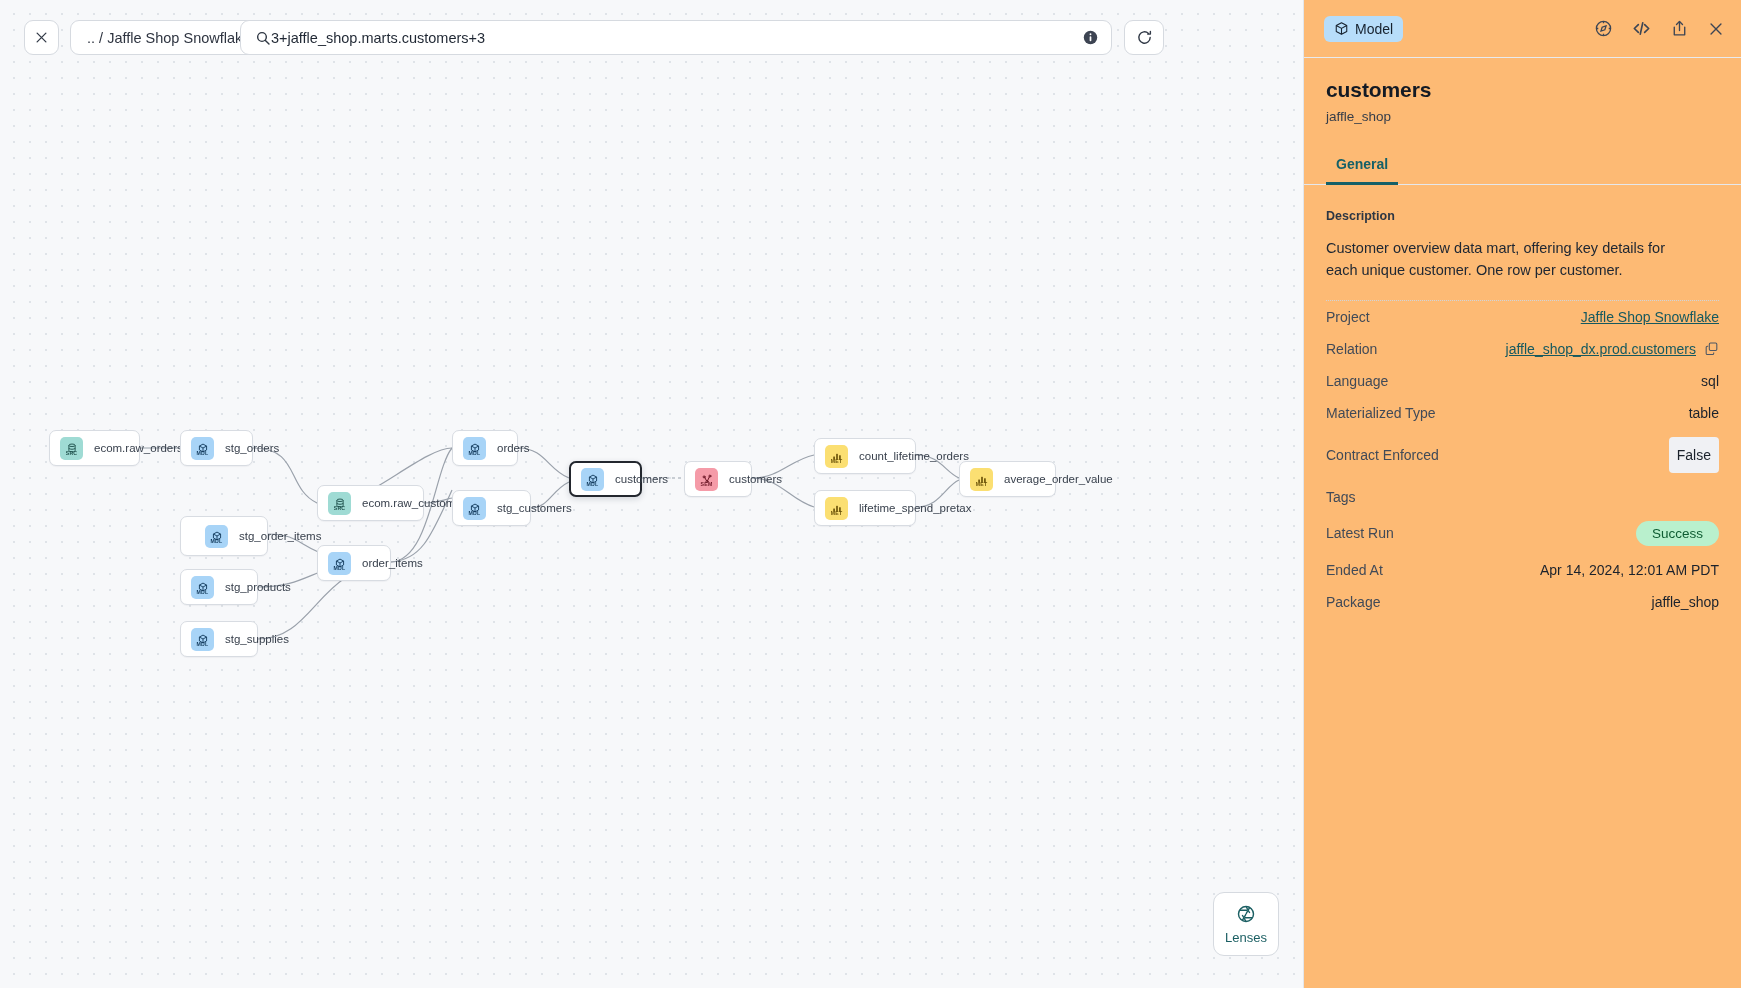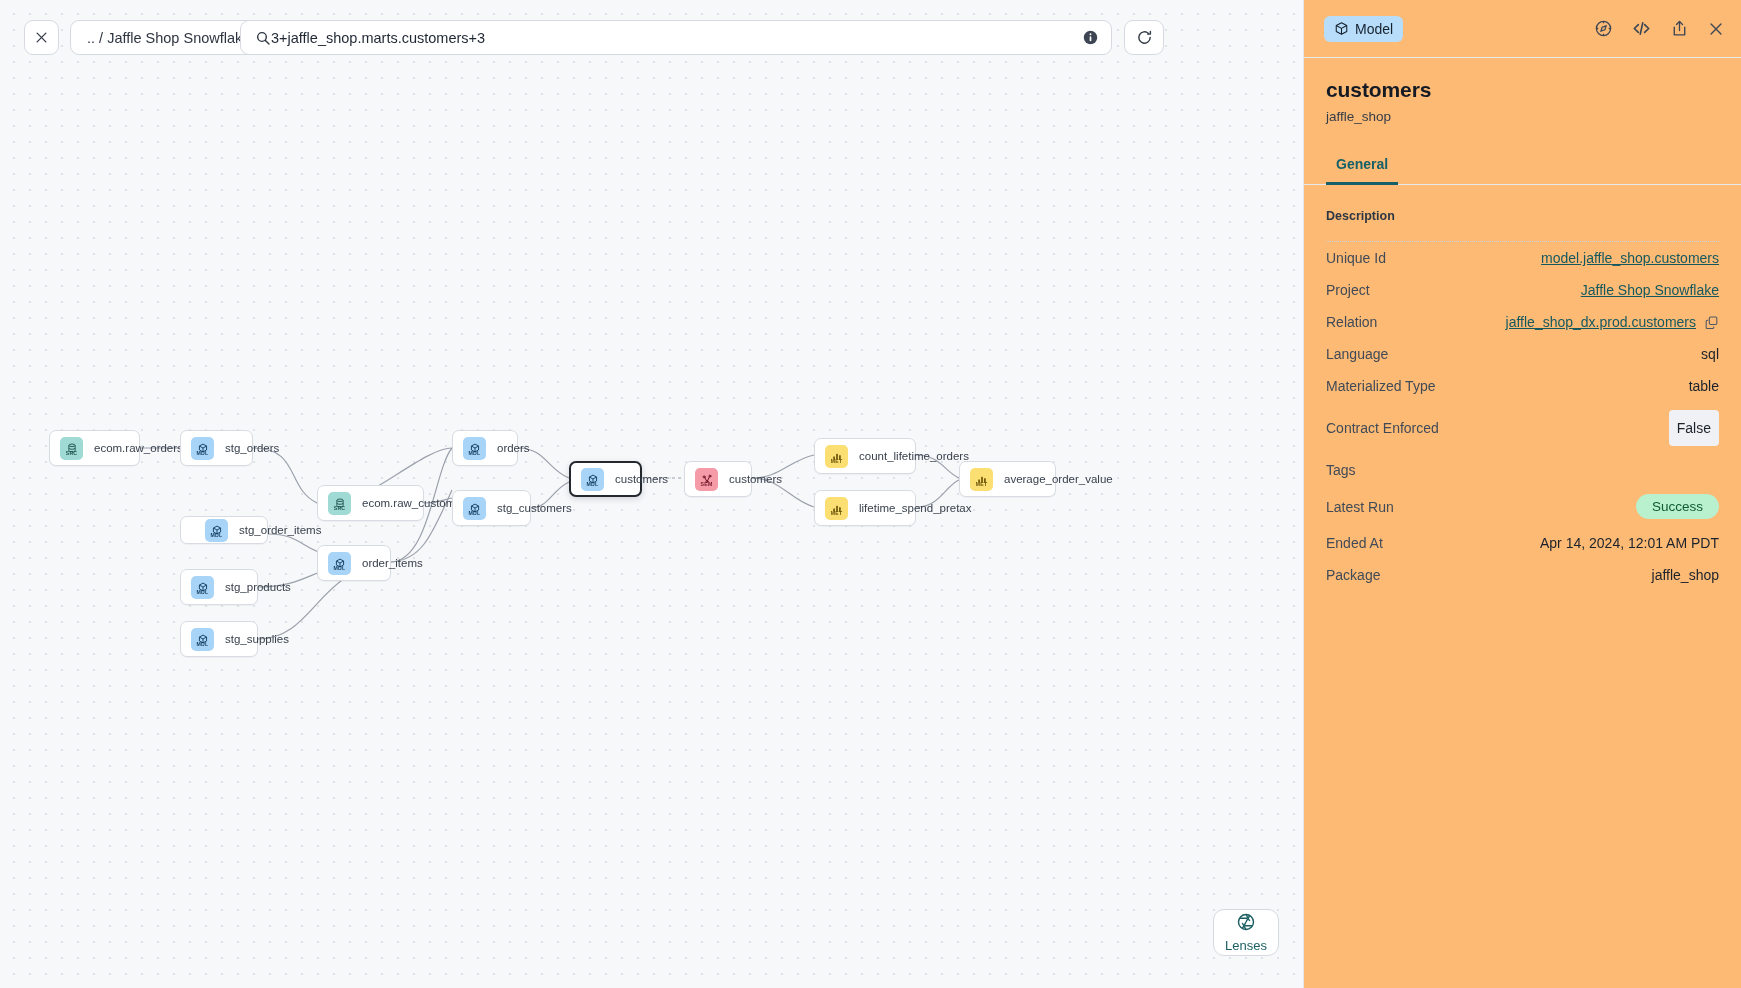--- a/index.html
+++ b/index.html
@@ -87,21 +87,21 @@
   .badge.sem { background: #f59ba8; color: #6d1726; }
   .badge.met { background: #fbdf72; color: #6a5208; }
   .node-label {
     font-size: 11.5px; color: #39414d;
     margin-left: 11px; white-space: nowrap;
   }
 
   
   #lenses-btn {
     position: absolute; right: 24px; bottom: 32px;
-    width: 66px; height: 47px;
+    width: 66px; height: 64px;
     background: #ffffff; border: 1px solid #d6dae0; border-radius: 11px;
     display: flex; flex-direction: column; align-items: center; justify-content: center;
     gap: 6px; cursor: pointer;
   }
   #lenses-btn .ltxt { font-size: 13px; color: #1b5f63; font-weight: 400; }
 
   
   #panel {
     flex: 1 1 auto; height: 988px;
     background: #fdba74;
@@ -214,21 +214,21 @@
         <div class="node" style="left: 180px; top: 430px; width: 73px; height: 36px;">
           <div class="badge mdl">
             <span class="bico"><svg viewBox="0 0 24 24" width="10" height="10" fill="none" stroke="currentColor" stroke-width="2.2" stroke-linejoin="round">
                 <path d="M12 2.6 L20.6 7.3 L20.6 16.7 L12 21.4 L3.4 16.7 L3.4 7.3 Z"></path>
                 <path d="M3.4 7.3 L12 12 L20.6 7.3 M12 12 L12 21.4"></path>
               </svg></span>
             <span class="btxt">MDL</span>
           </div>
           <div class="node-label">stg_orders</div>
         </div>
-        <div class="node" style="left: 180px; top: 516px; width: 88px; height: 28px; padding-left: 24px;">
+        <div class="node" style="left: 180px; top: 516px; width: 88px; height: 40px; padding-left: 24px;">
           <div class="badge mdl">
             <span class="bico"><svg viewBox="0 0 24 24" width="10" height="10" fill="none" stroke="currentColor" stroke-width="2.2" stroke-linejoin="round">
                 <path d="M12 2.6 L20.6 7.3 L20.6 16.7 L12 21.4 L3.4 16.7 L3.4 7.3 Z"></path>
                 <path d="M3.4 7.3 L12 12 L20.6 7.3 M12 12 L12 21.4"></path>
               </svg></span>
             <span class="btxt">MDL</span>
           </div>
           <div class="node-label">stg_order_items</div>
         </div>
         <div class="node" style="left: 180px; top: 569px; width: 78px; height: 36px;">
@@ -437,28 +437,23 @@
       <div id="node-title">customers</div>
       <div id="node-sub">jaffle_shop</div>
     </div>
 
     <div id="tabs">
       <div class="tab active">General</div>
     </div>
 
     <div id="panel-body">
       <div class="sec-label">Description</div>
+      <div id="desc-text">Customer overview data mart, offering key details for each unique customer. One row per customer.</div>
       <div id="desc-rule"></div>
       <div id="props">
-          <div class="prop">
-            <div class="prop-key">Unique Id</div>
-            <div class="prop-val">
-              <span class="lnk">model.jaffle_shop.customers</span>
-            </div>
-          </div>
           <div class="prop">
             <div class="prop-key">Project</div>
             <div class="prop-val">
               <span class="lnk">Jaffle Shop Snowflake</span>
             </div>
           </div>
           <div class="prop">
             <div class="prop-key">Relation</div>
             <div class="prop-val">
               <span class="lnk">jaffle_shop_dx.prod.customers</span>

